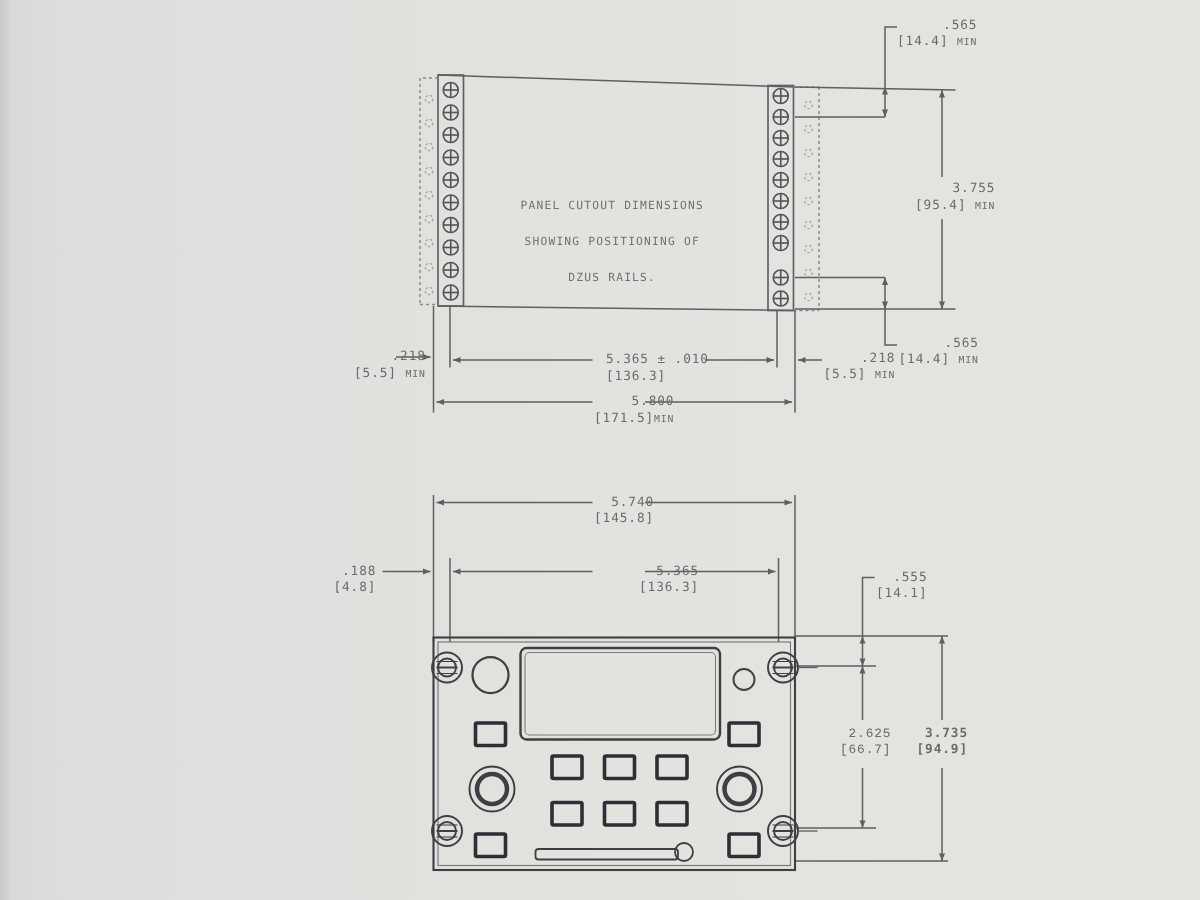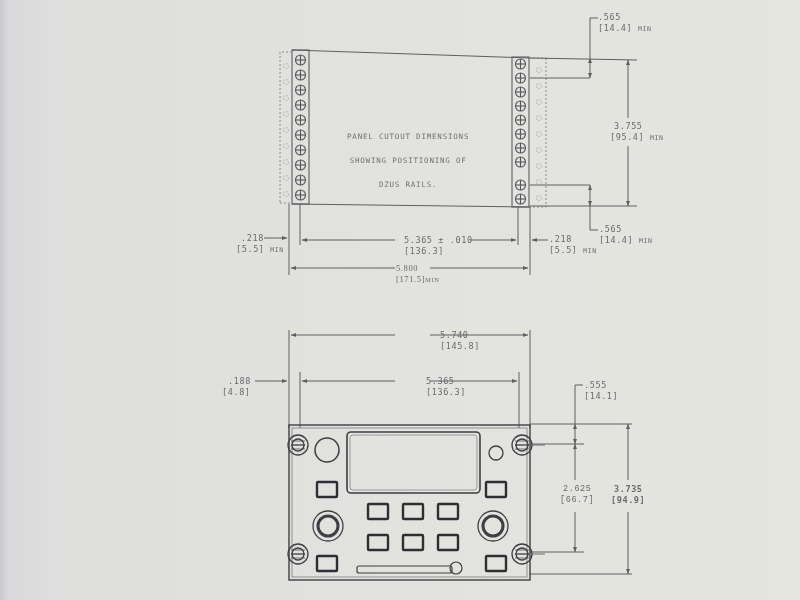--- a/index.html
+++ b/index.html
@@ -6,21 +6,21 @@
   body {
     width:800px; height:600px; overflow:hidden;
     background: linear-gradient(90deg, #c9c9cd 0px, #d9d9dc 8px, #dedfdd 60px, #e2e3de 400px, #e4e5df 800px);
     font-family: "DejaVu Sans Mono", monospace;
     position:relative;
   }
   .sheet { position:absolute; left:0; top:0; width:800px; height:600px; }
   svg { position:absolute; left:0; top:0; }
   .lbl {
     position:absolute; font-family:"DejaVu Sans Mono", monospace;
-    font-size:8.5px; color:#6a6a70; letter-spacing:0.6px; white-space:nowrap; line-height:11px;
+    font-size:8.5px; color:#6a6a70; letter-spacing:0.6px; white-space:nowrap; line-height:11px;text-align:right;
   }
   .note {
     position:absolute; font-family:"DejaVu Sans Mono", monospace;
     font-size:7.5px; color:#707076; letter-spacing:0.8px; line-height:8px; white-space:pre;text-align:center;
   }
 </style>
 </head>
 <body>
 
 <div class="sheet">
@@ -308,26 +308,26 @@
   <div class="lbl" style="left:404px;top:235px;text-align:center;">
     <div>5.365 ± .010</div>
     <div style="text-align:left">[136.3]</div>
   </div>
 
   <div class="lbl" style="left:549px;top:234px;">
     <div>.218</div>
     <div><span>[5.5]</span> <span style="font-size:6.5px">MIN</span></div>
   </div>
 
-  <div class="lbl" style="left:396px;top:263px;font-family:Liberation Serif, serif;">
+  <div class="lbl" style="left:396px;top:263px;">
     <div>5.800</div>
     <div><span>[171.5]</span><span style="font-size:6.5px">MIN</span></div>
   </div>
 
-  <div class="lbl" style="left:396px;top:330px;margin-left:44px;">
+  <div class="lbl" style="left:396px;top:330px;">
     <div>5.740</div>
     <div>[145.8]</div>
   </div>
 
   <div class="lbl" style="left:222px;top:376px;">
     <div style="padding-left:6px">.188</div>
     <div>[4.8]</div>
   </div>
 
   <div class="lbl" style="left:396px;top:376px;margin-left:30px;">

